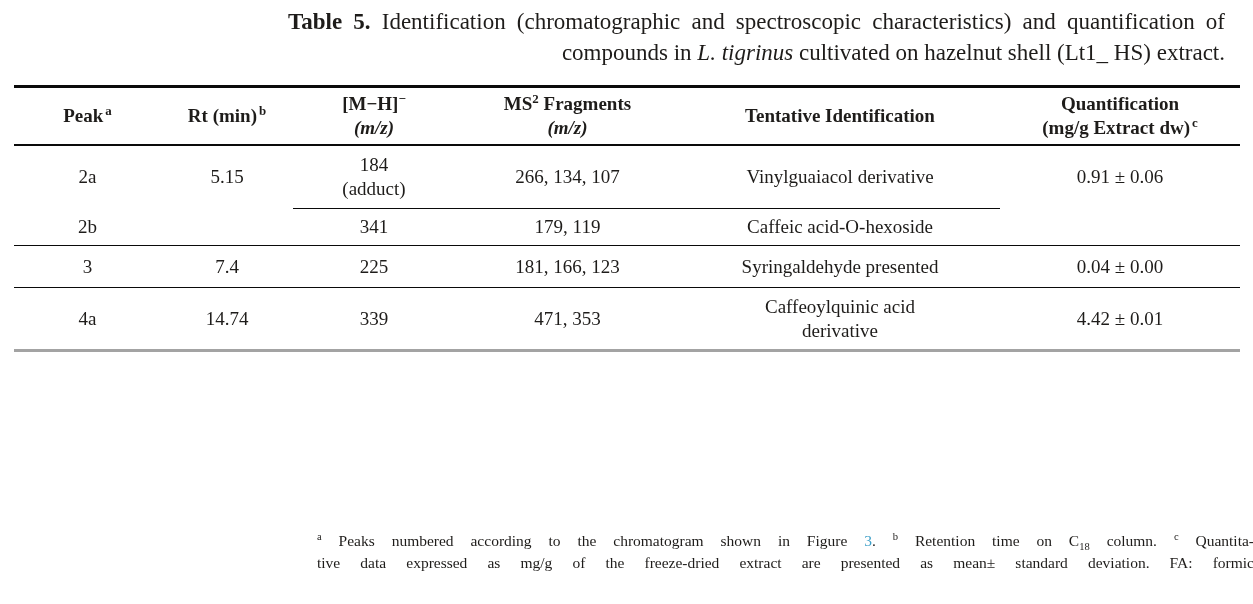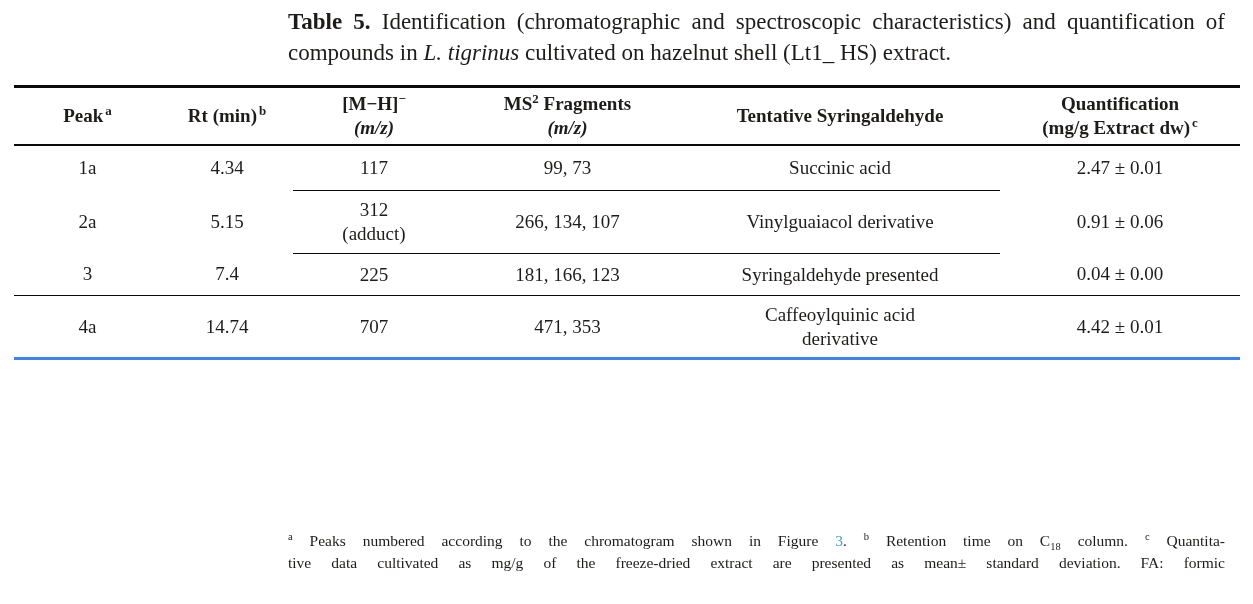--- a/index.html
+++ b/index.html
@@ -19,38 +19,38 @@
     top: 6px;
     width: 937px;
     font-size: 23px;
     line-height: 31px;
   }
   .caption .cap-line1 {
     text-align: justify;
     text-align-last: justify;
   }
   .caption .cap-line2 {
-    text-align: left;
+    text-align: right;
   }
   .caption .bold { font-weight: bold; }
   .italic { font-style: italic; }
 
   .table-wrap {
     position: absolute;
     left: 14px;
     top: 85px;
     width: 1226px;
   }
   table {
     width: 1226px;
     border-collapse: collapse;
     table-layout: fixed;
     font-size: 19px;
     border-top: 3px solid #0a0a0a;
-    border-bottom: 3px solid #3b82f6;
+    border-bottom: 3px solid #a3a3a3;
   }
   th, td {
     padding: 0 4px;
     text-align: center;
     vertical-align: middle;
     font-weight: normal;
     white-space: pre-line;
     line-height: 24px;
   }
   thead th {
@@ -74,21 +74,21 @@
   }
   sub {
     font-size: 0.68em;
     vertical-align: sub;
     line-height: 0;
   }
   th sup.marker { margin-left: 2px; }
 
   .footnote {
     position: absolute;
-    left: 288px;
+    left: 317px;
     top: 530px;
     width: 937px;
     font-size: 15.5px;
     line-height: 22px;
   }
   .footnote .fn-line-just {
     text-align: justify;
     text-align-last: justify;
   }
   .fig-link {
@@ -121,59 +121,59 @@
       <col style="width:225px">
       <col style="width:320px">
       <col style="width:240px">
     </colgroup>
     <thead>
       <tr>
         <th><span>Peak</span><sup class="marker">a</sup></th>
         <th><span>Rt (min)</span><sup class="marker">b</sup></th>
         <th><span>[M−H]</span><sup>−</sup><br><span class="italic">(m/z)</span></th>
         <th><span>MS</span><sup>2</sup> <span>Fragments</span><br><span class="italic">(m/z)</span></th>
-        <th><span>Tentative Syringaldehyde</span></th>
+        <th><span>Tentative Identification</span></th>
         <th><span>Quantification</span><br><span>(mg/g Extract dw)</span><sup class="marker">c</sup></th>
       </tr>
     </thead>
     <tbody>
-      <tr class="r-1a">
-        <td>1a</td>
-        <td>4.34</td>
-        <td class="pb">117</td>
-        <td class="pb">99, 73</td>
-        <td class="pb">Succinic acid</td>
-        <td>2.47 ± 0.01</td>
-      </tr>
       <tr class="r-2a">
         <td>2a</td>
         <td>5.15</td>
-        <td class="pb">312
+        <td class="pb">184
 (adduct)</td>
         <td class="pb">266, 134, 107</td>
         <td class="pb">Vinylguaiacol derivative</td>
         <td>0.91 ± 0.06</td>
+      </tr>
+      <tr class="r-2b ge">
+        <td>2b</td>
+        <td></td>
+        <td>341</td>
+        <td>179, 119</td>
+        <td>Caffeic acid-O-hexoside</td>
+        <td></td>
       </tr>
       <tr class="r-3 ge">
         <td>3</td>
         <td>7.4</td>
         <td>225</td>
         <td>181, 166, 123</td>
         <td>Syringaldehyde presented</td>
         <td>0.04 ± 0.00</td>
       </tr>
       <tr class="r-4a">
         <td>4a</td>
         <td>14.74</td>
-        <td class="pb">707</td>
+        <td class="pb">339</td>
         <td class="pb">471, 353</td>
         <td class="pb">Caffeoylquinic acid
 derivative</td>
         <td>4.42 ± 0.01</td>
       </tr>
     </tbody>
   </table>
 </div>
 
 <div class="footnote">
   <div class="fn-line-just"><sup>a</sup> <span>Peaks numbered according to the chromatogram shown in Figure</span> <a class="fig-link">3</a><span>.</span> <sup>b</sup> <span>Retention time on C</span><sub>18</sub> <span>column.</span> <sup>c</sup> <span>Quantita-</span></div>
-  <div class="fn-line-just"><span>tive data cultivated as mg/g of the freeze-dried extract are presented as mean± standard deviation. FA: formic</span></div>
+  <div class="fn-line-just"><span>tive data expressed as mg/g of the freeze-dried extract are presented as mean± standard deviation. FA: formic</span></div>
 </div>
 
 </body></html>

